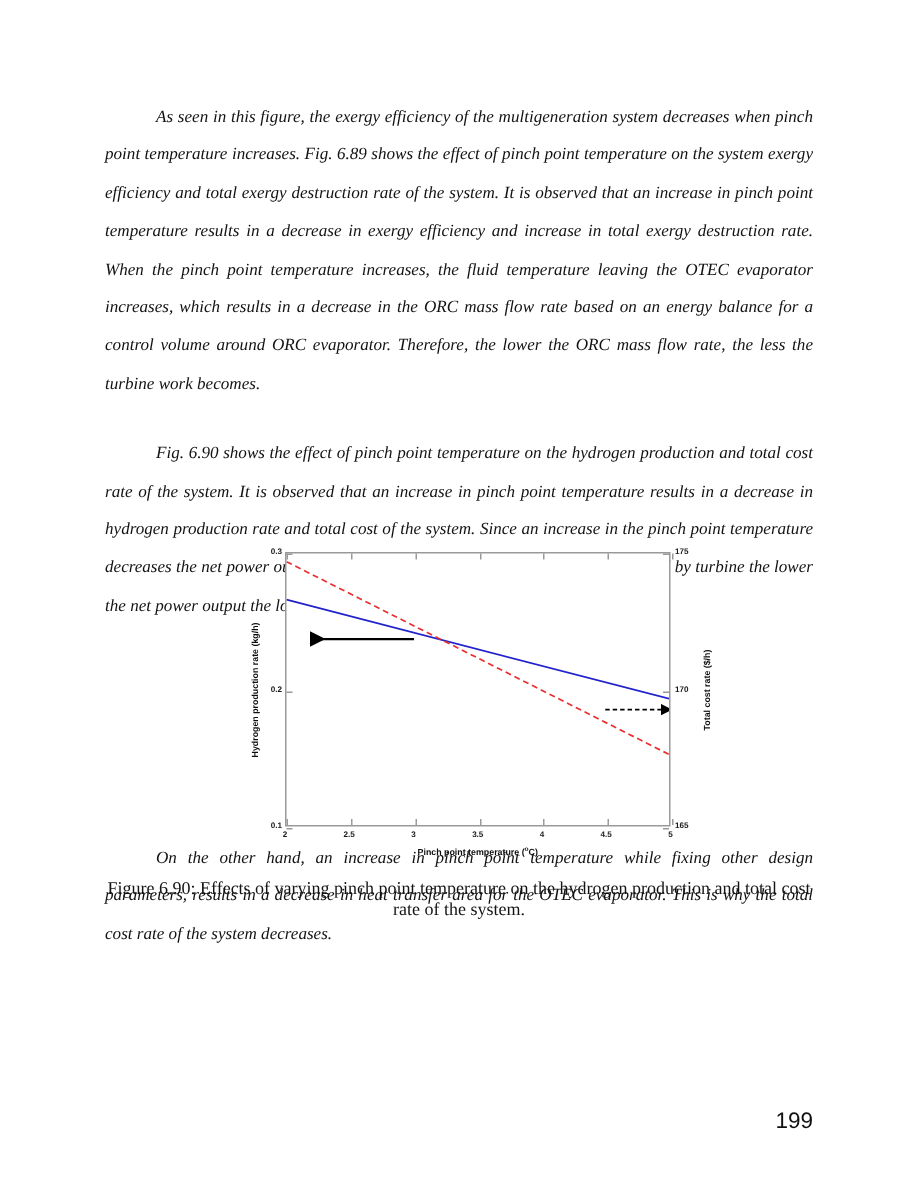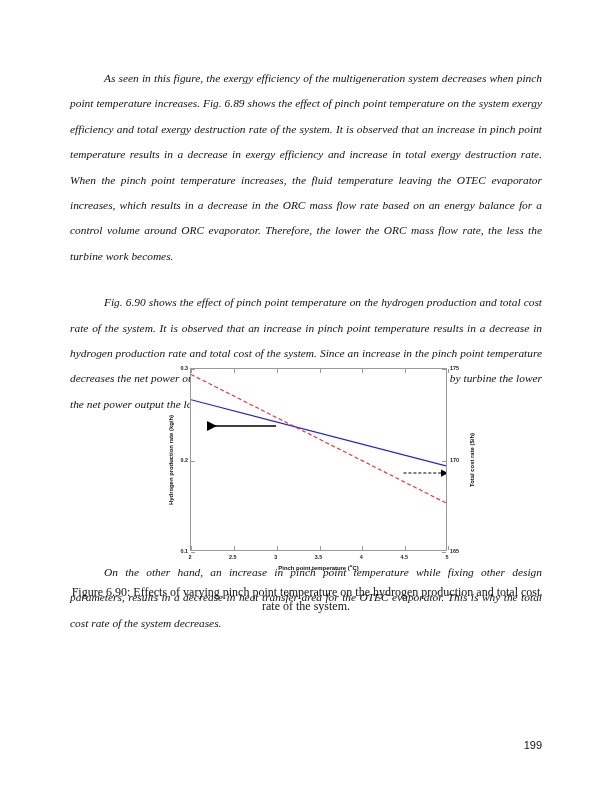--- a/index.html
+++ b/index.html
@@ -86,21 +86,21 @@
     text-align:center;
     color:#141414;
   }
 
   .pagenum{
     position:absolute;
     left:0;right:70px;
     top:739px;
     text-align:right;
     font-family:"Liberation Sans","DejaVu Sans",sans-serif;
-    font-size:11px;
+    font-size:15px;
     color:#111;
     margin-left:48px;
   }
 </style>
 </head>
 <body>
 
 <div class="page">
 
   <div class="body-col">

